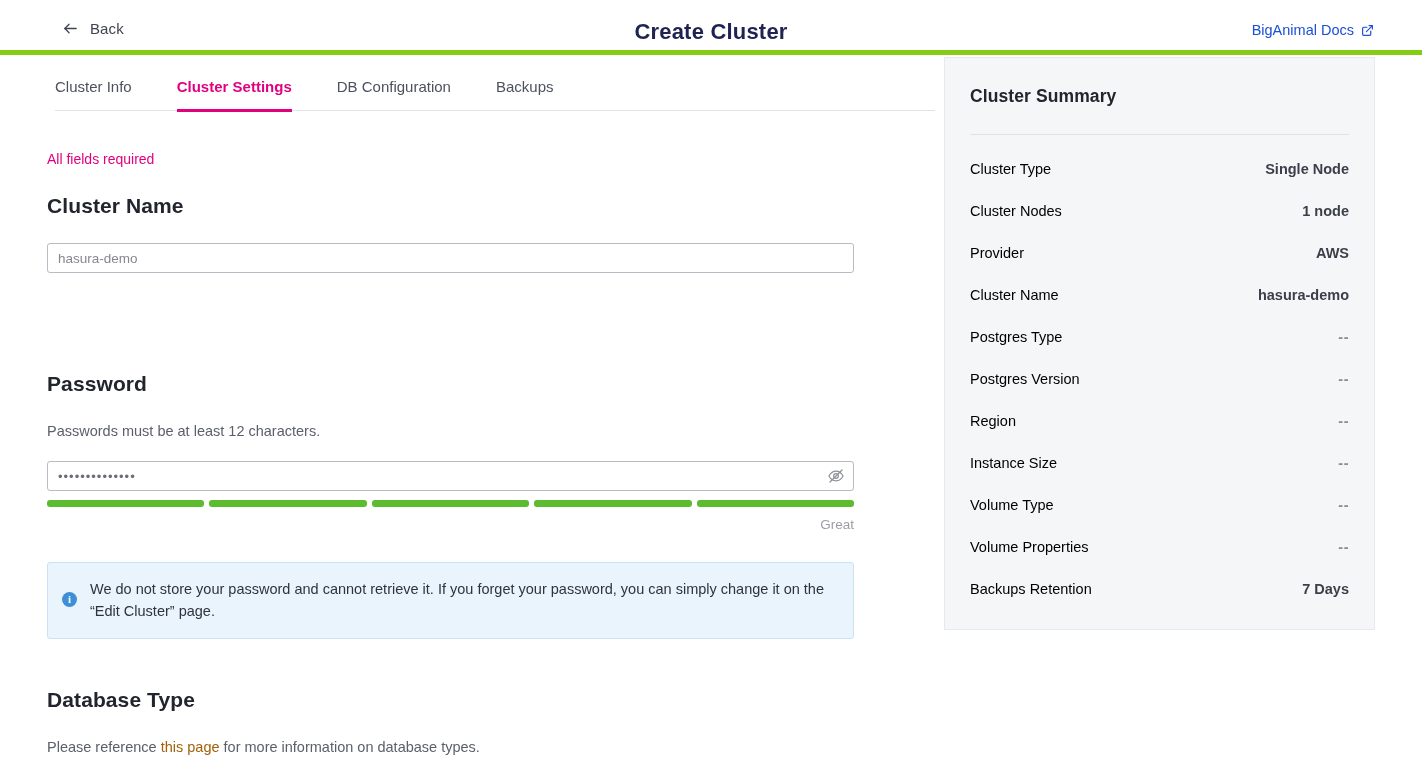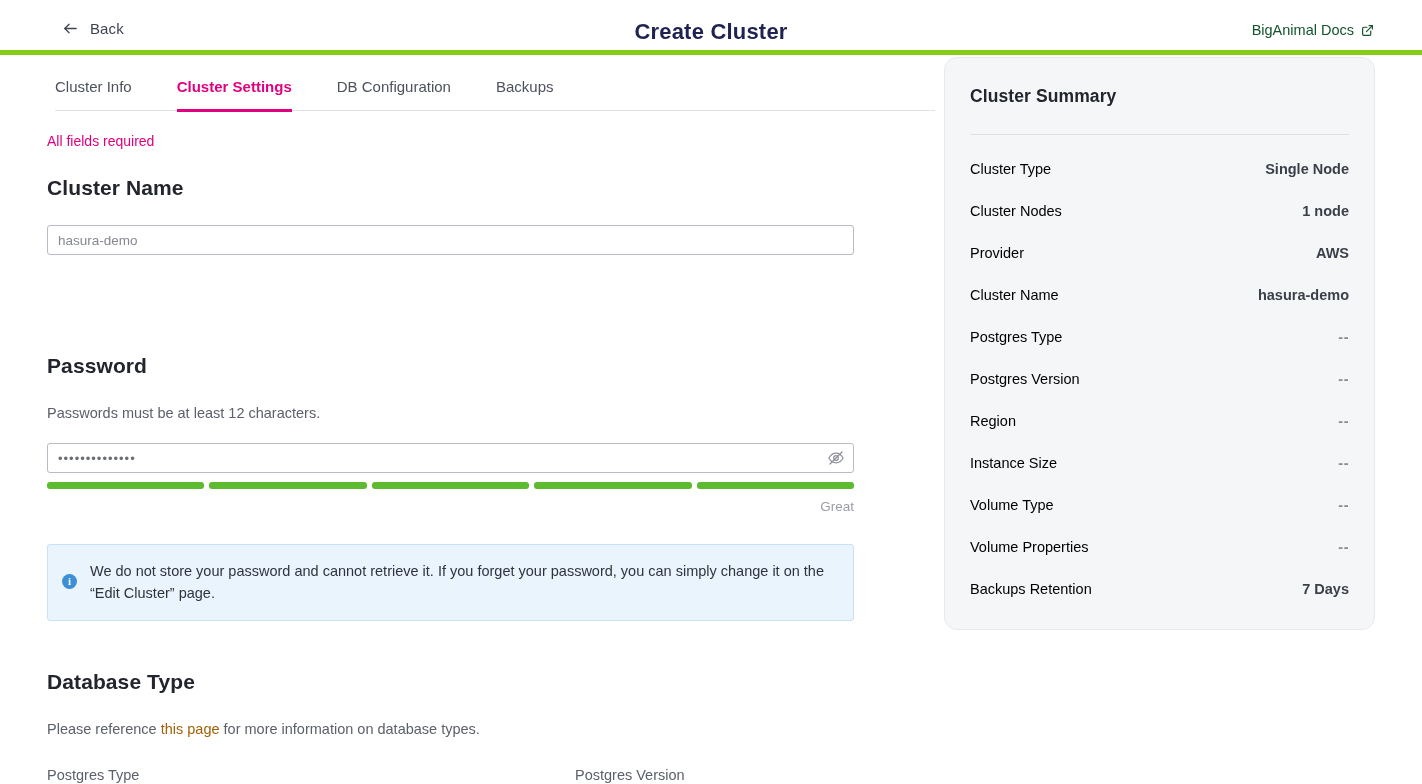--- a/index.html
+++ b/index.html
@@ -51,21 +51,21 @@
     color: #1f2352;
     letter-spacing: .2px;
   }
   #docs-link {
     position: absolute;
     right: 48px;
     top: 22px;
     display: flex;
     align-items: center;
     gap: 7px;
-    color: #14532d;
+    color: #1d4ed8;
     font-size: 14.5px;
     cursor: pointer;
     text-decoration: none;
   }
   #docs-link .ext { width: 13px; height: 13px; display: block; }
 
   
   #page {
     position: relative;
     height: 721px;
@@ -98,21 +98,21 @@
     margin-bottom: -2px;
     white-space: nowrap;
   }
   .tab.active {
     color: #e2007f;
     font-weight: bold;
     border-bottom-color: #e2007f;
   }
 
   #required-note {
-    margin-top: 22px;
+    margin-top: 40px;
     font-size: 14px;
     color: #e2007f;
   }
 
   .section-heading {
     font-size: 21px;
     font-weight: bold;
     color: #22252d;
     letter-spacing: .1px;
   }
@@ -236,21 +236,21 @@
 
   
   #summary-panel {
     position: absolute;
     left: 944px;
     top: 2px;
     width: 431px;
     height: 573px;
     background: #f5f6f7;
     border: 1px solid #e8e9ec;
-    border-radius: 13px;
+    border-radius: 0;
     padding: 28px 25px 0 25px;
   }
   #summary-title {
     font-size: 17.5px;
     font-weight: bold;
     color: #22252d;
     letter-spacing: .1px;
   }
   #summary-divider {
     height: 1px;

